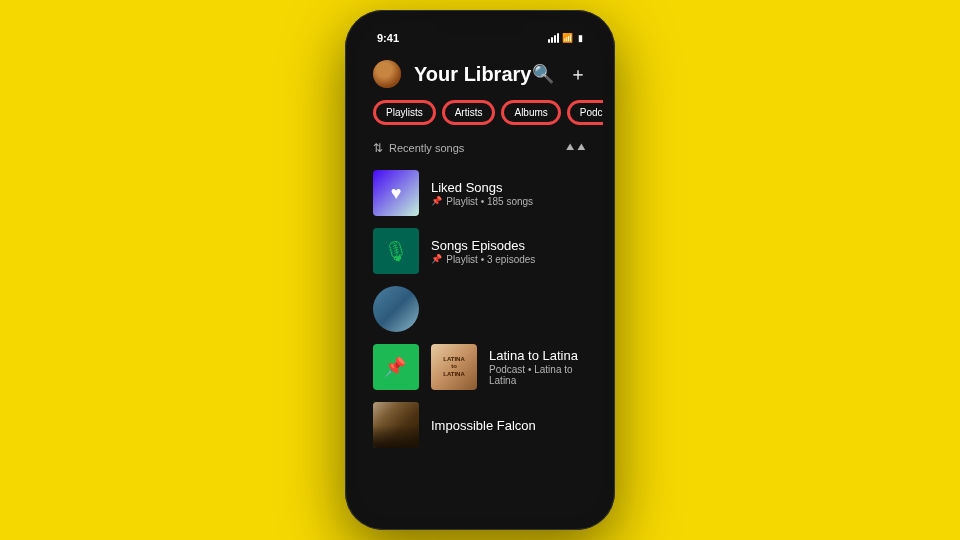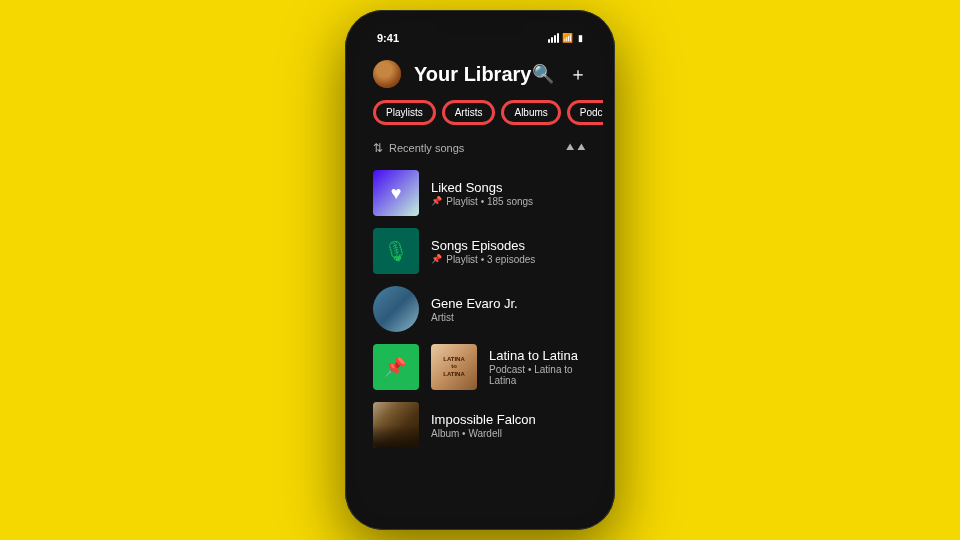--- a/index.html
+++ b/index.html
@@ -331,26 +331,20 @@
               <span class="spotify-pin">📌</span>
               <span class="item-subtitle">Playlist • 3 episodes</span>
             </div>
           </div>
         </div>
 
         <div class="list-item">
           <div class="item-thumb thumb-artist">
             <div class="artist-img"></div>
           </div>
-          <div class="item-info">
-            <div class="item-name">Gene Evaro Jr.</div>
-            <div class="item-meta">
-              <span class="item-subtitle">Artist</span>
-            </div>
-          </div>
         </div>
 
         <div class="list-item">
           <div class="item-thumb thumb-pinned">
             <span class="pin-icon">📌</span>
           </div>
           <div style="width:46px;height:46px;border-radius:4px;flex-shrink:0;overflow:hidden;background:#d4a97a;display:flex;align-items:center;justify-content:center;">
             <div style="width:100%;height:100%;background:linear-gradient(135deg,#e8c9a0,#c49060,#8a5a30);display:flex;align-items:center;justify-content:center;">
               <span style="font-size:6px;color:#3d1a00;font-weight:bold;text-align:center;line-height:1.2;padding:2px;">LATINA<br>to<br>LATINA</span>
             </div>
@@ -365,22 +359,19 @@
 
         <div class="list-item">
           <div class="item-thumb thumb-album">
             <div class="falcon-img">
               <div style="position:absolute;top:0;left:0;right:0;bottom:0;background:linear-gradient(135deg,#b8a080 0%,#7a5a30 30%,#4a3010 60%,#2a1a05 100%);opacity:0.9;"></div>
               <div style="position:absolute;bottom:0;left:0;right:0;height:50%;background:linear-gradient(0deg,#1a1005,transparent);"></div>
             </div>
           </div>
           <div class="item-info">
             <div class="item-name">Impossible Falcon</div>
-            <div class="item-meta">
-              <span class="item-subtitle">Album • Wardell</span>
-            </div>
           </div>
         </div>
 
       </div>
     </div>
   </div>
 </div>
 
 </body></html>

